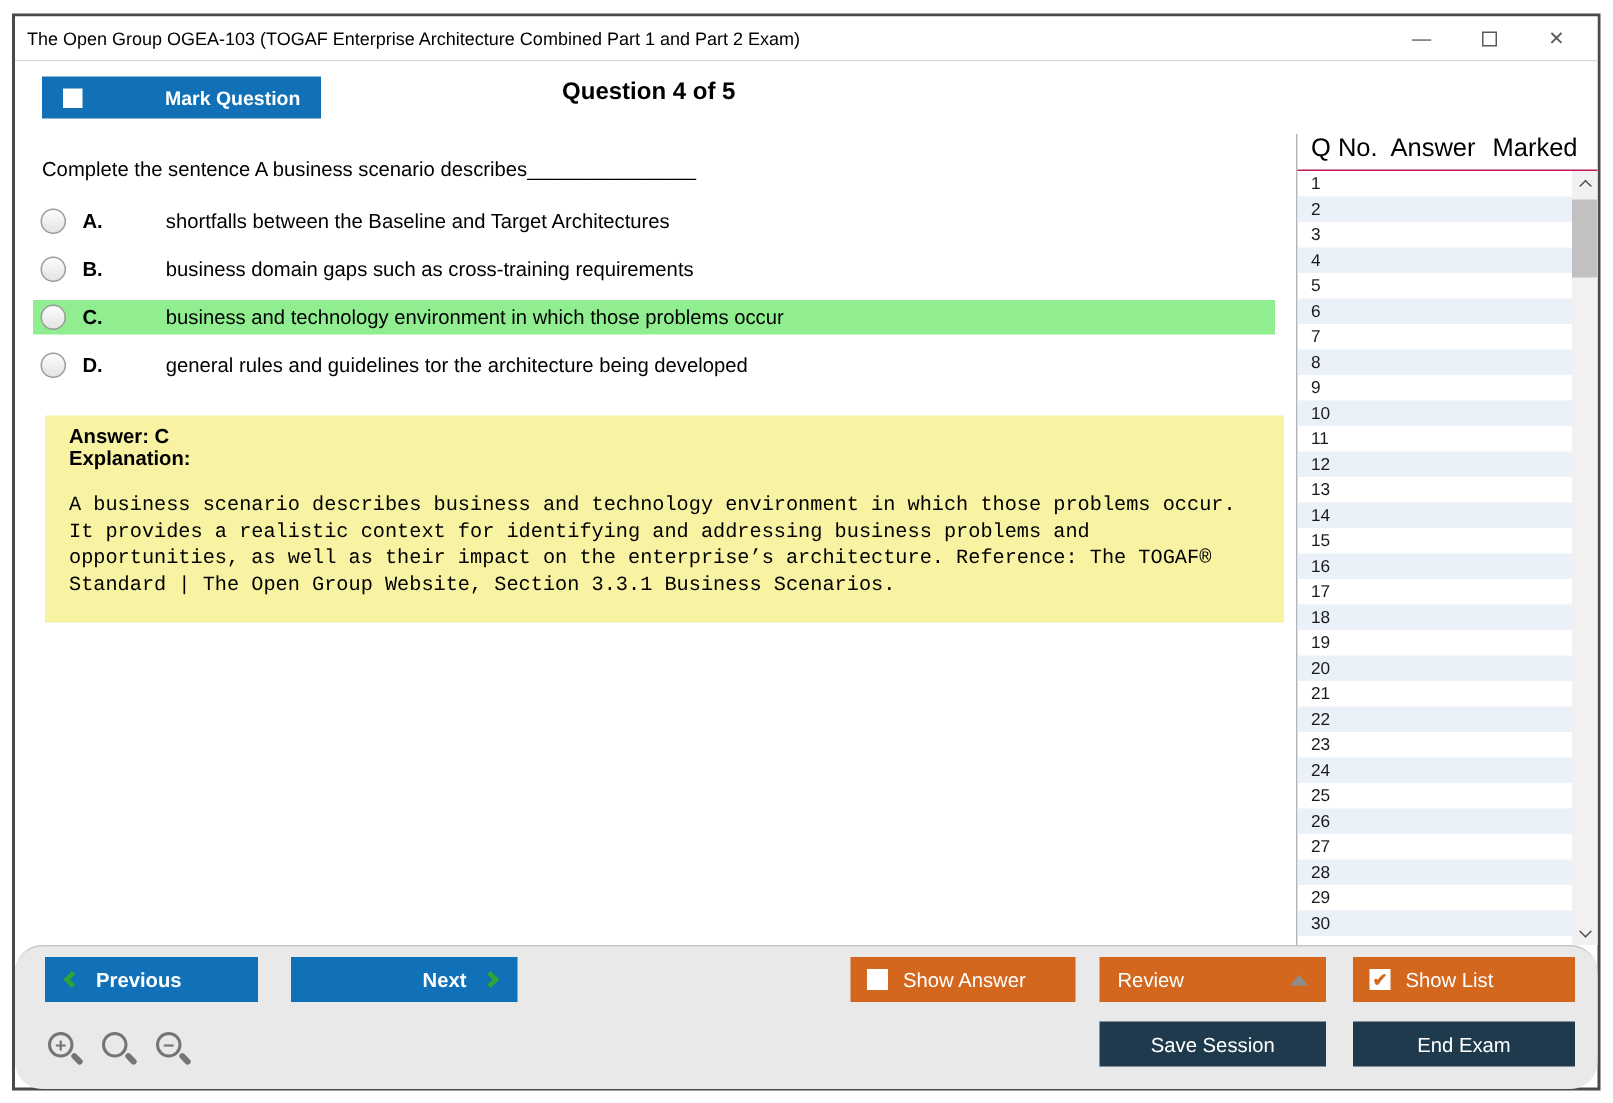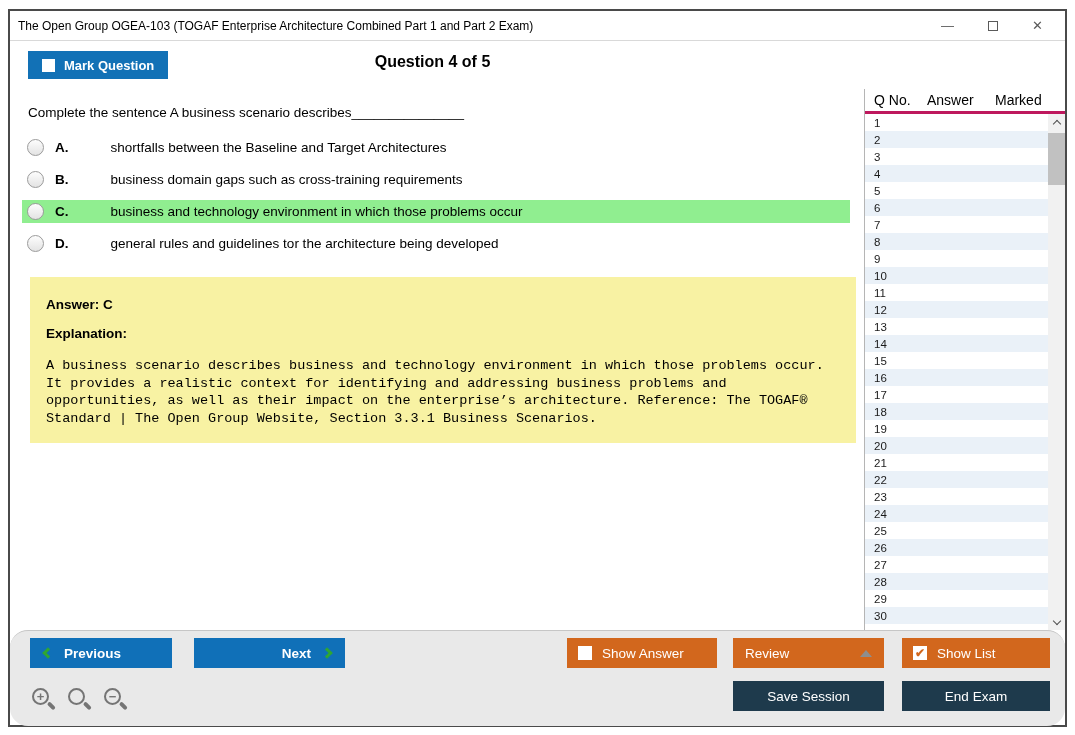--- a/index.html
+++ b/index.html
@@ -10,40 +10,40 @@
   }
   
   .titlebar { height:30px; background:#ffffff; border-bottom:1px solid #d9d9d9; display:flex; align-items:center; }
   .title-text { font-size:12px; color:#000; padding-left:8px; flex:1; white-space:nowrap; }
   .win-controls { display:flex; align-items:center; gap:34px; padding-right:22px; }
   .wc { color:#5a5a5a; font-size:13px; cursor:default; line-height:1; }
   .wc-max { width:10px; height:10px; border:1px solid #5a5a5a; display:inline-block; }
   
   .headerrow { height:48px; background:#ffffff; position:relative; }
   .mark-btn { position:absolute; left:18px; top:10px; height:28px; background:#1271b6; color:#fff;
-    font-size:13px; font-weight:bold; display:flex; align-items:center; padding:0 14px; cursor:pointer; }
+    font-size:13px; font-weight:bold; display:flex; align-items:center; padding:0 14px; cursor:pointer;gap:46px; }
   .mark-cb { width:13px; height:13px; background:#fff; margin-right:9px; display:inline-block; }
   .q-counter { position:absolute; left:0; right:210px; top:12px; text-align:center; font-size:16px; font-weight:bold; color:#000; }
   
   .main { display:flex; height:541px; }
   .content { flex:1; background:#ffffff; position:relative; overflow:hidden; }
   .question-text { font-size:13.5px; color:#000; margin:16px 0 0 18px; }
   .options { margin-top:16px; }
   .option { display:flex; align-items:center; margin:9px 0; padding:3px 0 3px 5px; width:828px; margin-left:12px; }
   .option.highlighted { background:#90ee90; }
   .radio { width:17px; height:17px; border:1px solid #9b9b9b; border-radius:50%;
     background:linear-gradient(#fdfdfd,#e3e3e3); margin-right:11px; flex:none; cursor:pointer; }
   .opt-letter { font-weight:bold; font-size:13.5px; margin-right:5px; }
   .opt-text { font-size:13.5px; color:#000;margin-left:37px; }
   .answer-box { background:#f8f2a3; width:826px; margin:22px 0 0 20px; padding:6px 16px 16px 16px; }
-  .ans-line { font-weight:bold; font-size:13.5px; margin-top:14px; }
+  .ans-line { font-weight:bold; font-size:13.5px; }
   .expl-text { font-size:13.5px; margin-top:16px; line-height:17.5px; width:792px;font-family:Liberation Mono, monospace; }
   
   .sidebar { width:201px; background:#ffffff; border-left:1px solid #b5b5b5; display:flex; flex-direction:column; }
-  .list-header { height:25px; display:flex; align-items:center; font-size:14px; color:#000; border-bottom:3px solid #be185d; flex:none; }
+  .list-header { height:25px; display:flex; align-items:flex-start; font-size:17px; color:#000; border-bottom:1px solid #be185d; flex:none; }
   .lh-q { width:62px; padding-left:9px; }
   .lh-a { width:68px; }
   .lh-m { flex:1; }
   .list-body { position:relative; flex:1; overflow:hidden; }
   .rows { margin-right:17px; }
   .qrow { height:17px; display:flex; align-items:center; font-size:11.5px; color:#1a1a1a; cursor:pointer; }
   .qrow:nth-child(even) { background:#eaf1f8; }
   .qr-q { width:62px; padding-left:9px; }
   .qr-a { width:68px; }
   .qr-m { flex:1; }

